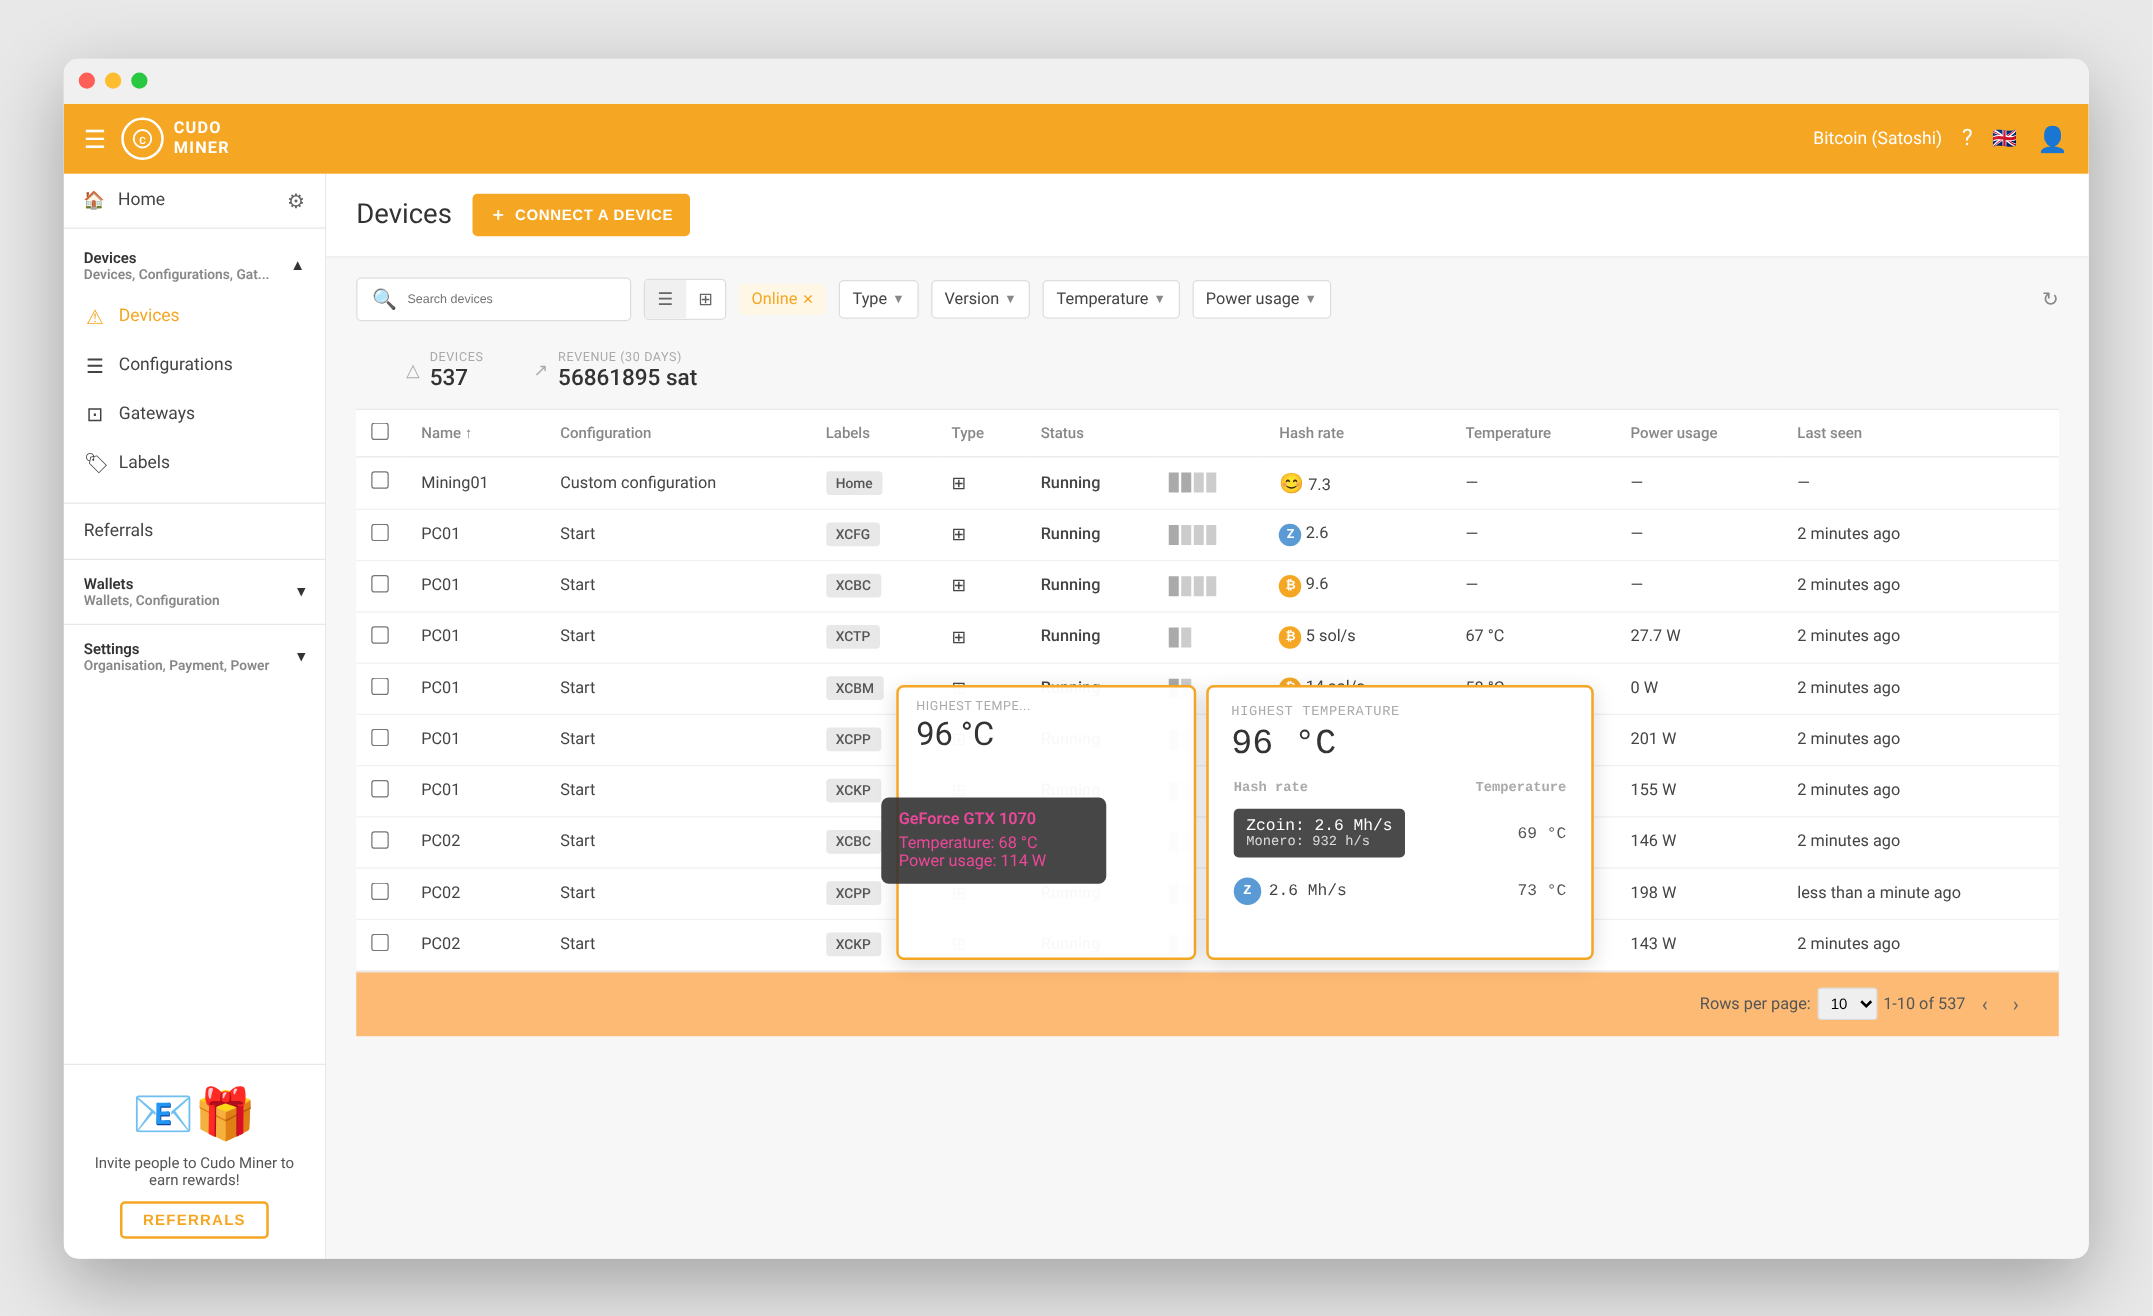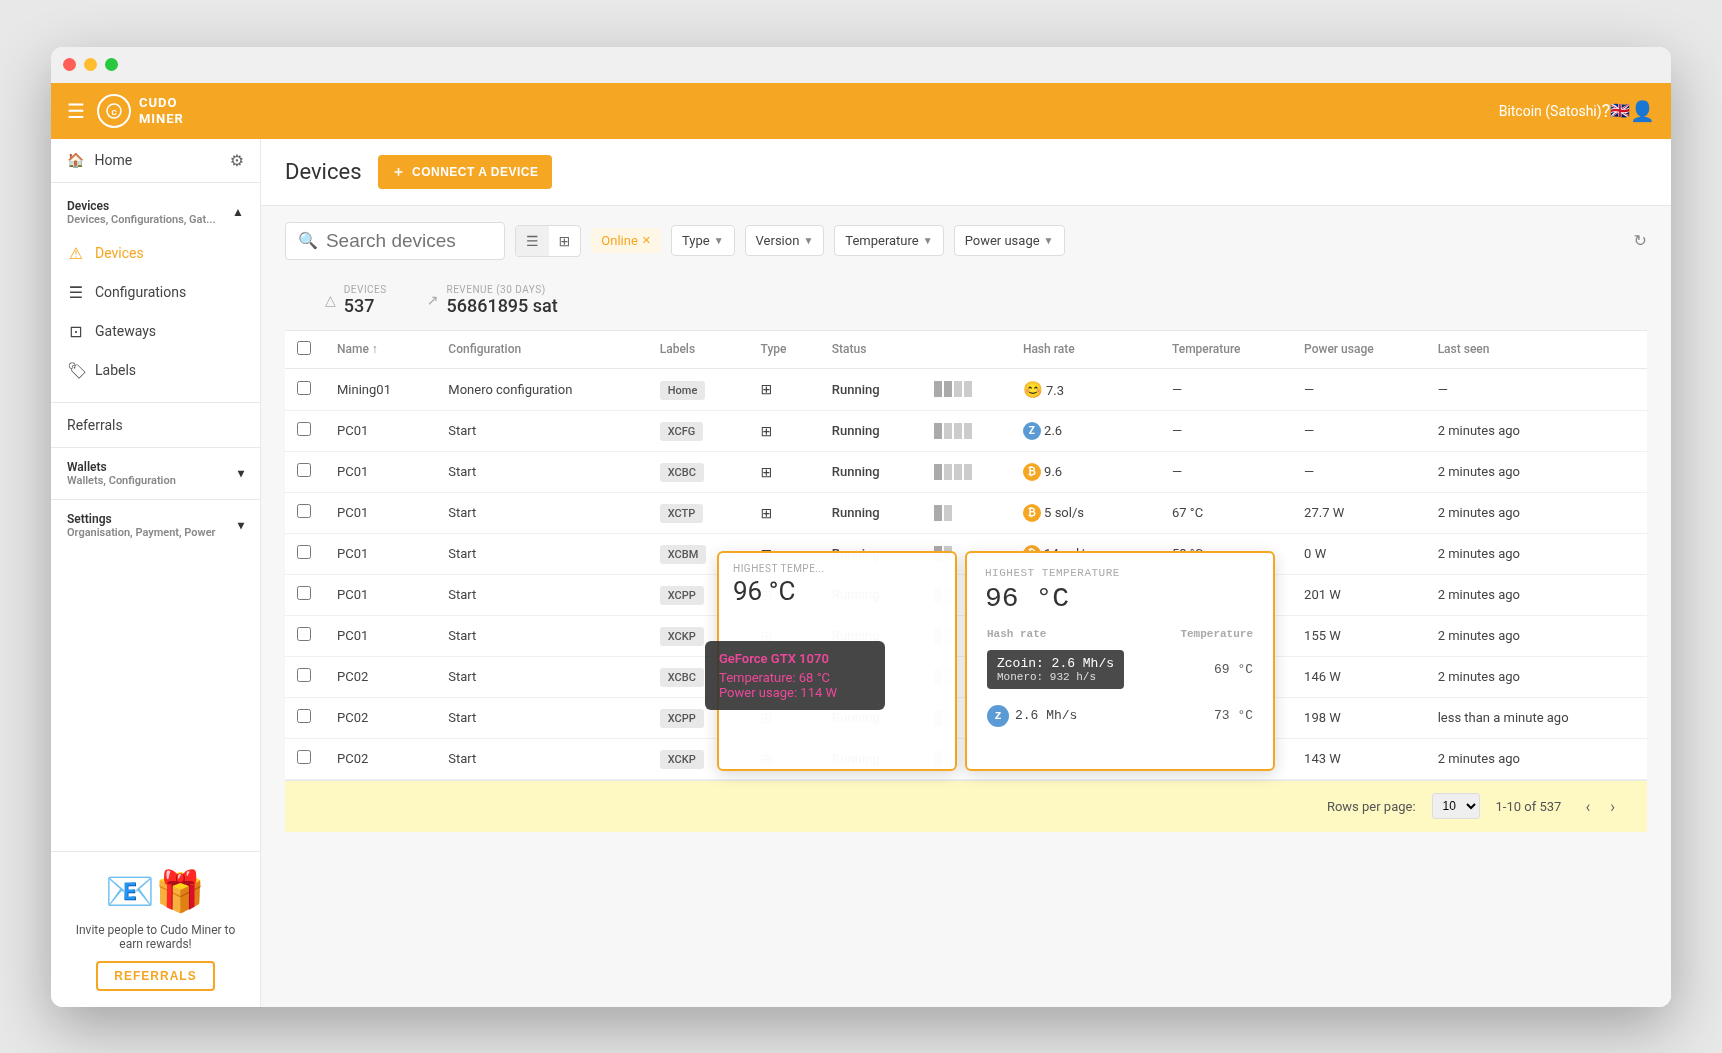--- a/index.html
+++ b/index.html
@@ -15,21 +15,21 @@
     .title-btn.green { background: #28c840; }
     
     
     .app { display: flex; flex-direction: column; flex: 1; overflow: hidden; }
     
     
     .topnav { height: 56px; background: #f5a623; display: flex; align-items: center; padding: 0 16px; flex-shrink: 0; }
     .hamburger { color: white; font-size: 20px; cursor: pointer; margin-right: 12px; }
     .logo-area { display: flex; align-items: center; gap: 8px; }
     .logo-circle { width: 34px; height: 34px; border-radius: 50%; border: 2px solid white; display: flex; align-items: center; justify-content: center; color: white; font-size: 14px; font-weight: bold; }
-    .topnav-right { margin-left: auto; display: flex; align-items: center; color: white; font-size: 14px; }
+    .topnav-right { margin-left: auto; display: flex; align-items: center; gap: 16px; color: white; font-size: 14px; }
     .topnav-right span { cursor: pointer; }
     
     
     .main { display: flex; flex: 1; overflow: hidden; }
     
     
     .sidebar { width: 210px; background: #fff; border-right: 1px solid #e8e8e8; display: flex; flex-direction: column; flex-shrink: 0; overflow-y: auto; }
     .sidebar-section { padding: 8px 0; }
     .sidebar-item { display: flex; align-items: center; gap: 10px; padding: 10px 16px; cursor: pointer; font-size: 14px; color: #444; }
     .sidebar-item.active { color: #f5a623; }
@@ -49,21 +49,21 @@
     .page-title { font-size: 22px; font-weight: 400; color: #333; }
     .connect-btn { background: #f5a623; color: white; border: none; padding: 8px 14px; border-radius: 4px; font-size: 12px; font-weight: 600; cursor: pointer; display: flex; align-items: center; gap: 6px; letter-spacing: 0.5px; }
     .connect-btn-icon { font-size: 14px; }
     
     
     .table-area { flex: 1; overflow: auto; padding: 16px 24px; }
     
     
     .filters-row { display: flex; align-items: center; gap: 10px; margin-bottom: 14px; }
     .search-box { display: flex; align-items: center; background: white; border: 1px solid #ddd; border-radius: 4px; padding: 7px 12px; gap: 8px; width: 220px; }
-    .search-box input { border: none; outline: none; font-size: 19px; color: #666; width: 100%; background: transparent; }
+    .search-box input { border: none; outline: none; font-size: 10px; color: #666; width: 100%; background: transparent; }
     .view-toggle { display: flex; border: 1px solid #ddd; border-radius: 4px; overflow: hidden; background: white; }
     .view-btn { padding: 7px 10px; cursor: pointer; font-size: 14px; color: #666; }
     .view-btn.active { background: #f0f0f0; }
     .filter-btn { display: flex; align-items: center; gap: 4px; background: white; border: 1px solid #ddd; border-radius: 4px; padding: 7px 10px; font-size: 13px; color: #444; cursor: pointer; }
     .filter-btn .arrow { font-size: 10px; color: #888; }
     .filter-active { background: #fff7e6; border-color: #f5a623; color: #f5a623; display: flex; align-items: center; gap: 4px; border-radius: 4px; padding: 5px 10px; font-size: 13px; }
     .filter-active .close { cursor: pointer; font-size: 11px; }
     .refresh-btn { margin-left: auto; color: #888; font-size: 16px; cursor: pointer; }
     
     
@@ -79,21 +79,21 @@
     .device-table td { padding: 11px 12px; border-bottom: 1px solid #f0f0f0; color: #444; vertical-align: middle; }
     .checkbox { width: 14px; height: 14px; cursor: pointer; }
     .label-badge { background: #e8e8e8; color: #555; padding: 3px 8px; border-radius: 3px; font-size: 11px; font-weight: 500; }
     .status-running { color: #4caf50; font-weight: 500; }
     .mini-gpu { display: flex; gap: 2px; }
     .gpu-bar { width: 8px; height: 16px; background: #ccc; }
     .gpu-bar.active { background: #aaa; }
     .windows-icon { font-size: 14px; color: #444; }
     
     
-    .pagination { display: flex; align-items: center; justify-content: flex-end; padding: 12px 24px; background: #fef9c3; border-top: 1px solid #e8e8e8; gap: 16px; font-size: 13px; color: #555; }
+    .pagination { display: flex; align-items: center; justify-content: flex-end; padding: 12px 24px; background: #fdba74; border-top: 1px solid #e8e8e8; gap: 5px; font-size: 13px; color: #555; }
     .rows-select { border: 1px solid #ddd; border-radius: 3px; padding: 4px 6px; font-size: 12px; }
     .page-nav { display: flex; gap: 4px; }
     .page-nav-btn { padding: 4px 8px; cursor: pointer; color: #666; font-size: 16px; }
     
     
     .tooltip-overlay { position: absolute; background: rgba(50,50,50,0.9); color: #ec4899; border-radius: 6px; padding: 10px 14px; font-size: 13px; z-index: 100; }
     .tooltip-title { font-weight: 600; margin-bottom: 4px; }
     
     .hot-box { position: absolute; border: 2px solid #f5a623; border-radius: 6px; background: white; padding: 14px 18px; z-index: 99; box-shadow: 0 4px 16px rgba(0,0,0,0.15); font-family: Liberation Mono, monospace; }
     .hot-box-title { font-size: 11px; color: #aaa; letter-spacing: 0.5px; text-transform: uppercase; margin-bottom: 4px; }
@@ -293,21 +293,21 @@
                   <th>Hash rate</th>
                   <th>Temperature</th>
                   <th>Power usage</th>
                   <th>Last seen</th>
                 </tr>
               </thead>
               <tbody>
                 <tr>
                   <td><input type="checkbox" class="checkbox" style=""></td>
                   <td>Mining01</td>
-                  <td>Monero configuration</td>
+                  <td>Custom configuration</td>
                   <td><span class="label-badge">Home</span></td>
                   <td><span class="windows-icon">⊞</span></td>
                   <td class="status-running">Running</td>
                   <td>
                       <div class="mini-gpu">
                         <div class="gpu-bar active"></div>
                         <div class="gpu-bar active"></div>
                         <div class="gpu-bar"></div>
                         <div class="gpu-bar"></div>
                       </div>

